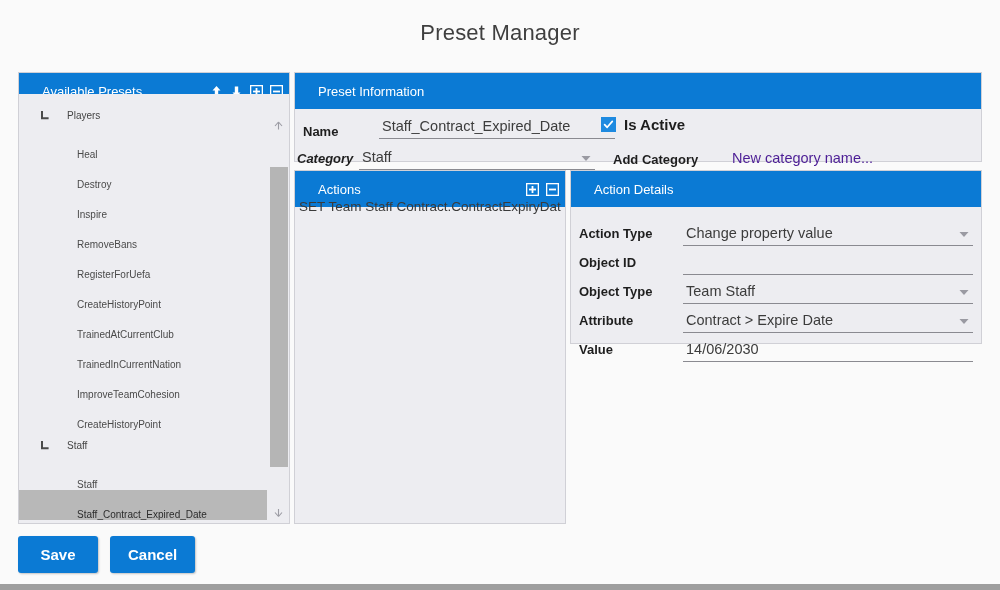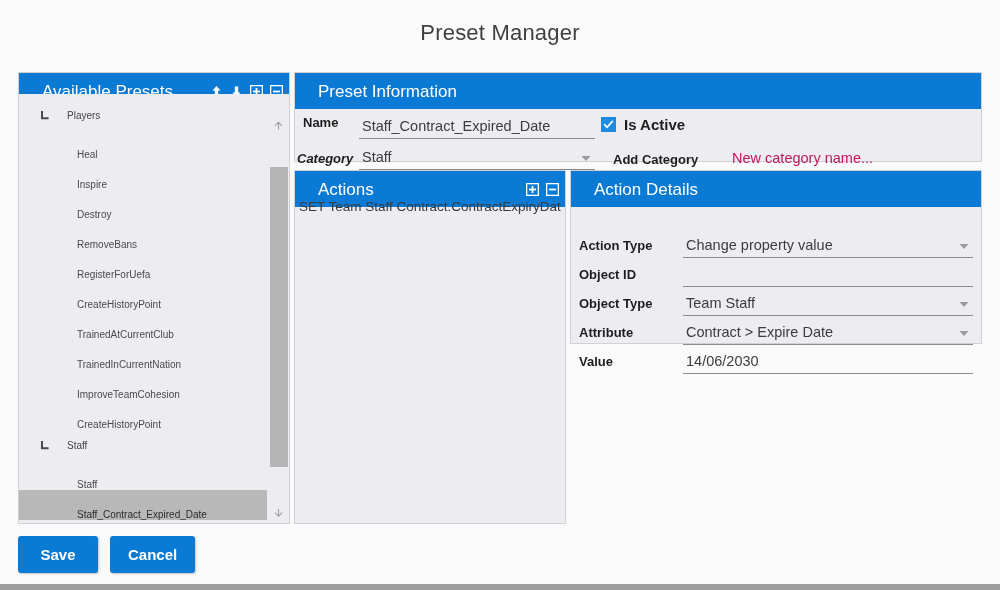--- a/index.html
+++ b/index.html
@@ -34,21 +34,21 @@
   .panel {
     position: absolute;
     background: #EDEDF1;
     border: 1px solid #D0D0D6;
   }
   .panel-header {
     background: #0B7AD4;
     color: #FFFFFF;
     height: 36px;
     line-height: 21px;
-    font-size: 17px;
+    font-size: 13px;
     padding-left: 23px;
     display: flex;
     align-items: center;
     justify-content: space-between;
     user-select: none;
   }
   .panel-header .ph-title { flex: 0 0 auto; }
   .panel-header .ph-tools {
     display: flex;
     align-items: center;
@@ -170,27 +170,28 @@
   .underline-field {
     border-bottom: 1px solid #8A8A90;
     font-size: 14.5px;
     color: #3C3C3C;
     height: 24px;
     line-height: 22px;
     padding-left: 3px;
     overflow: hidden;
     white-space: nowrap;
   }
-  .underline-field.placeholder { color: #be185d; }
+  .underline-field.placeholder { color: #4c1d95; }
 
   .row-name {
     position: absolute;
     left: 8px; top: 6px;
     display: flex;
-    align-items: flex-start;
+    align-items: flex-end;
+    gap: 20px;
   }
   .row-name .field-label { width: 56px; }
   .row-name .underline-field { width: 236px; }
 
   .row-cat {
     position: absolute;
     left: 2px; top: 37px;
     display: flex;
     align-items: center;
   }
@@ -271,21 +272,21 @@
   }
 
   
   #action-details-panel {
     left: 570px;
     top: 170px;
     width: 412px;
     height: 174px;
   }
   .ad-body {
-    padding: 24px 8px 0 8px;
+    padding: 12px 8px 0 8px;
   }
   .ad-row {
     display: flex;
     align-items: center;
     height: 29px;
   }
   .ad-row .field-label {
     width: 104px;
     flex: 0 0 104px;
   }
@@ -367,24 +368,24 @@
             <svg width="11" height="11" viewBox="0 0 11 11">
               <path d="M2 1 L4 1 L4 7.2 L9.6 7.2 L9.6 9.2 L2 9.2 Z" fill="#4A4A4A"></path>
             </svg>
           </span>
           <span>Players</span>
         </div>
         <div class="tree-row child">
           <span>Heal</span>
         </div>
         <div class="tree-row child">
+          <span>Destroy</span>
+        </div>
+        <div class="tree-row child">
           <span>Inspire</span>
-        </div>
-        <div class="tree-row child">
-          <span>Destroy</span>
         </div>
         <div class="tree-row child">
           <span>RemoveBans</span>
         </div>
         <div class="tree-row child">
           <span>RegisterForUefa</span>
         </div>
         <div class="tree-row child">
           <span>CreateHistoryPoint</span>
         </div>

